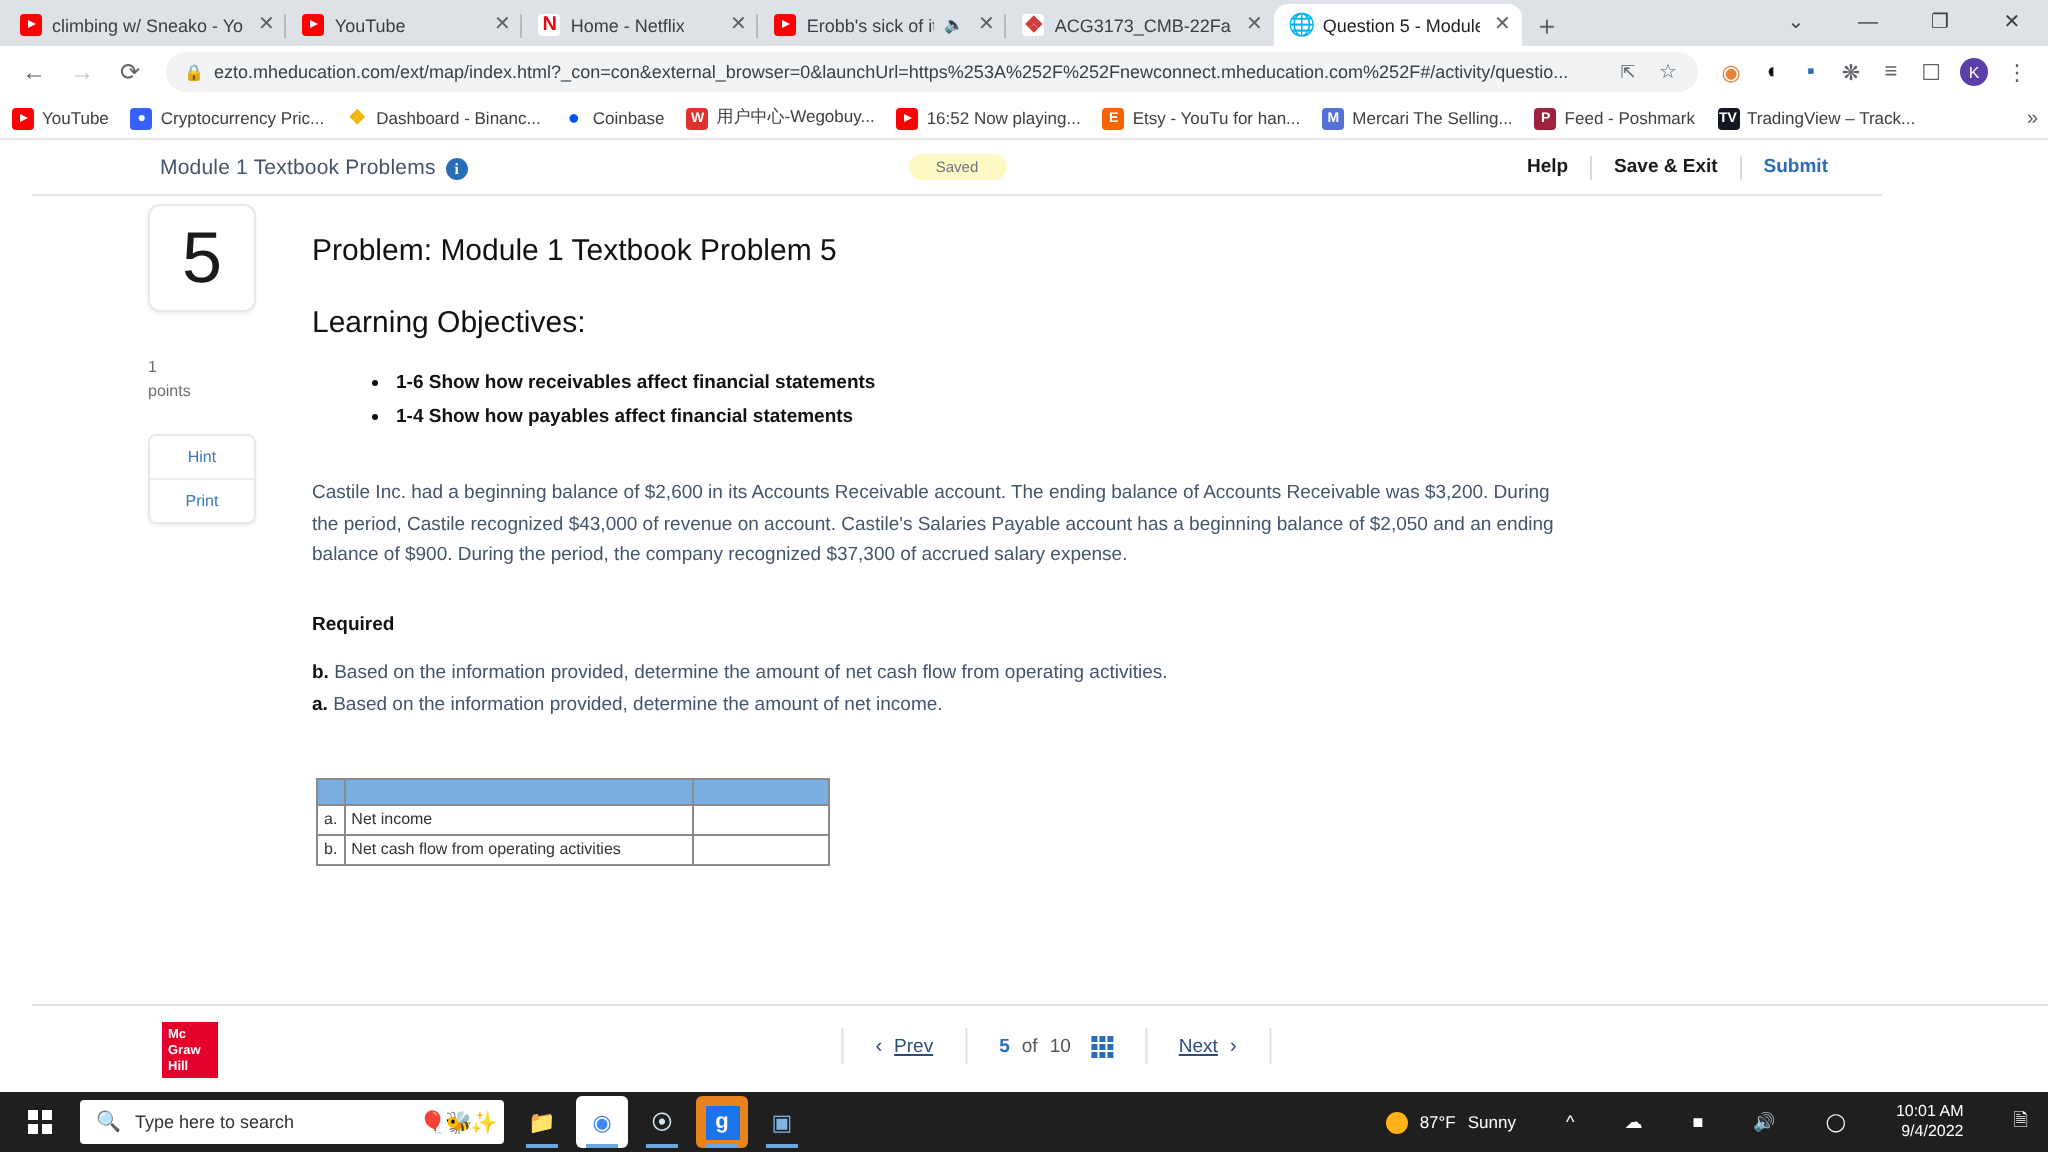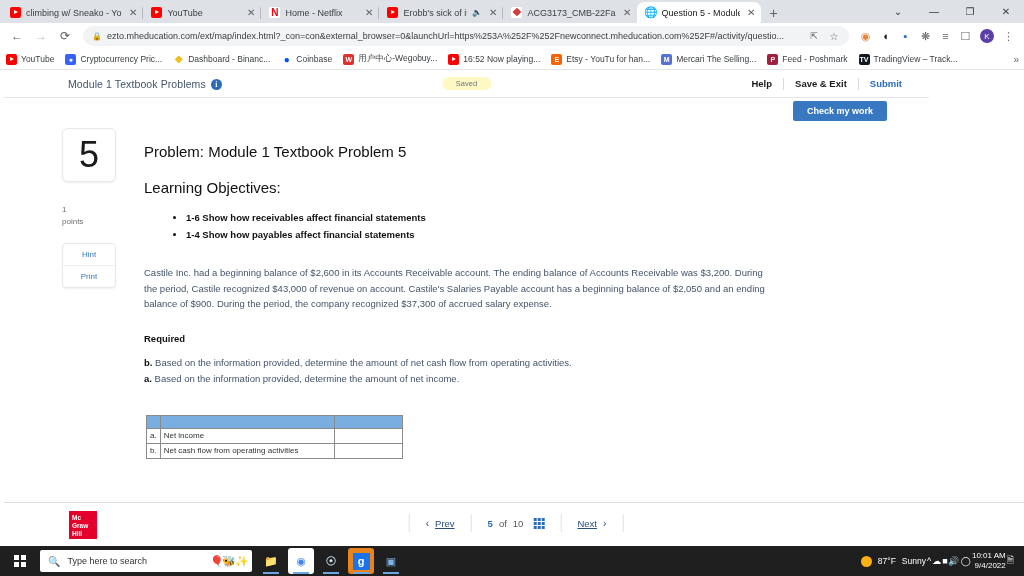--- a/index.html
+++ b/index.html
@@ -66,21 +66,21 @@
     color:#fff; font-size:8px; display:flex; align-items:center; justify-content:center; margin:0 4px;}
 
   .bookmarks { height: 21px; background:#fff; display:flex; align-items:center;
     padding: 0 6px; gap: 11px; border-bottom:1px solid #e4e6e8; font-size:8.5px; color:#3c4043; }
   .bm { display:flex; align-items:center; gap:4px; white-space:nowrap; }
   .bm .bmico { width:11px; height:11px; border-radius:2px; flex:0 0 11px;
     display:flex;align-items:center;justify-content:center;font-size:7px;color:#fff;font-weight:bold;}
   .bm-overflow { position:absolute; right:5px; font-size:10px; color:#5f6368; }
 
   
-  .page { position:absolute; left:4px; top:70px; width:925px; height:476px; background:#fff; }
+  .page { position:absolute; left:16px; top:70px; width:925px; height:476px; background:#fff; }
 
   .app-header {
     height: 28px; display:flex; align-items:center; padding: 0 16px;
     border-bottom:1px solid #e5e5e5; position:relative;
   }
   .app-title { font-size:10.5px; color:#44546a; letter-spacing:.1px; margin-left:48px; }
   .info-badge {
     display:inline-flex; align-items:center; justify-content:center;
     width:11px; height:11px; border-radius:50%; background:#2b6cb8; color:#fff;
     font-size:8px; font-weight:bold; font-family:"Liberation Serif",serif; margin-left:5px;
@@ -167,21 +167,21 @@
   .win-glyph i { background:#fff; display:block; }
   .tb-search { width:212px; height:22px; background:#fff; border-radius:2px;
     display:flex; align-items:center; padding:0 8px; gap:7px; font-size:9px; color:#333;
     position:relative; overflow:hidden;}
   .tb-search .mag { font-size:10px; color:#444; }
   .tb-emoji { position:absolute; right:4px; font-size:11px; letter-spacing:-1px;}
   .tb-icons { display:flex; align-items:center; gap:4px; margin-left:6px; }
   .tb-app { width:26px; height:26px; border-radius:3px; display:flex; align-items:center;
     justify-content:center; font-size:11px; position:relative; }
   .tb-app .underline { position:absolute; bottom:0px; left:5px; right:5px; height:2px; background:#6aa7e0;}
-  .tray { margin-left:auto; display:flex; align-items:center; gap:1px; padding-right:10px;
+  .tray { margin-left:auto; display:flex; align-items:center; gap:25px; padding-right:10px;
     color:#fff; font-size:8.5px;justify-content:center; }
   .tray .wx { display:flex; align-items:center; gap:6px; }
   .sun { width:11px; height:11px; border-radius:50%; background:#ffb115; display:block; }
   .clock { text-align:right; line-height:1.3; font-size:8px; }
   .tray-ico { font-size:9px; color:#fff; }
 </style>
 </head>
 <body>
 
 <div class="browser">
@@ -315,23 +315,20 @@
       <span class="saved-pill">Saved</span>
       <span class="hdr-right">
         <a href="#">Help</a>
         <span class="hdr-div"></span>
         <a href="#">Save &amp; Exit</a>
         <span class="hdr-div"></span>
         <a href="#" class="submit">Submit</a>
       </span>
     </div>
 
-    <div class="checkbar">
-      <button class="check-btn">Check my work</button>
-    </div>
 
     <div class="qbody">
 
       <div class="gutter">
         <div class="qnum-box">
           <span class="qnum">5</span>
         </div>
         <div class="pts">
           <div>1</div>
           <div>points</div>

